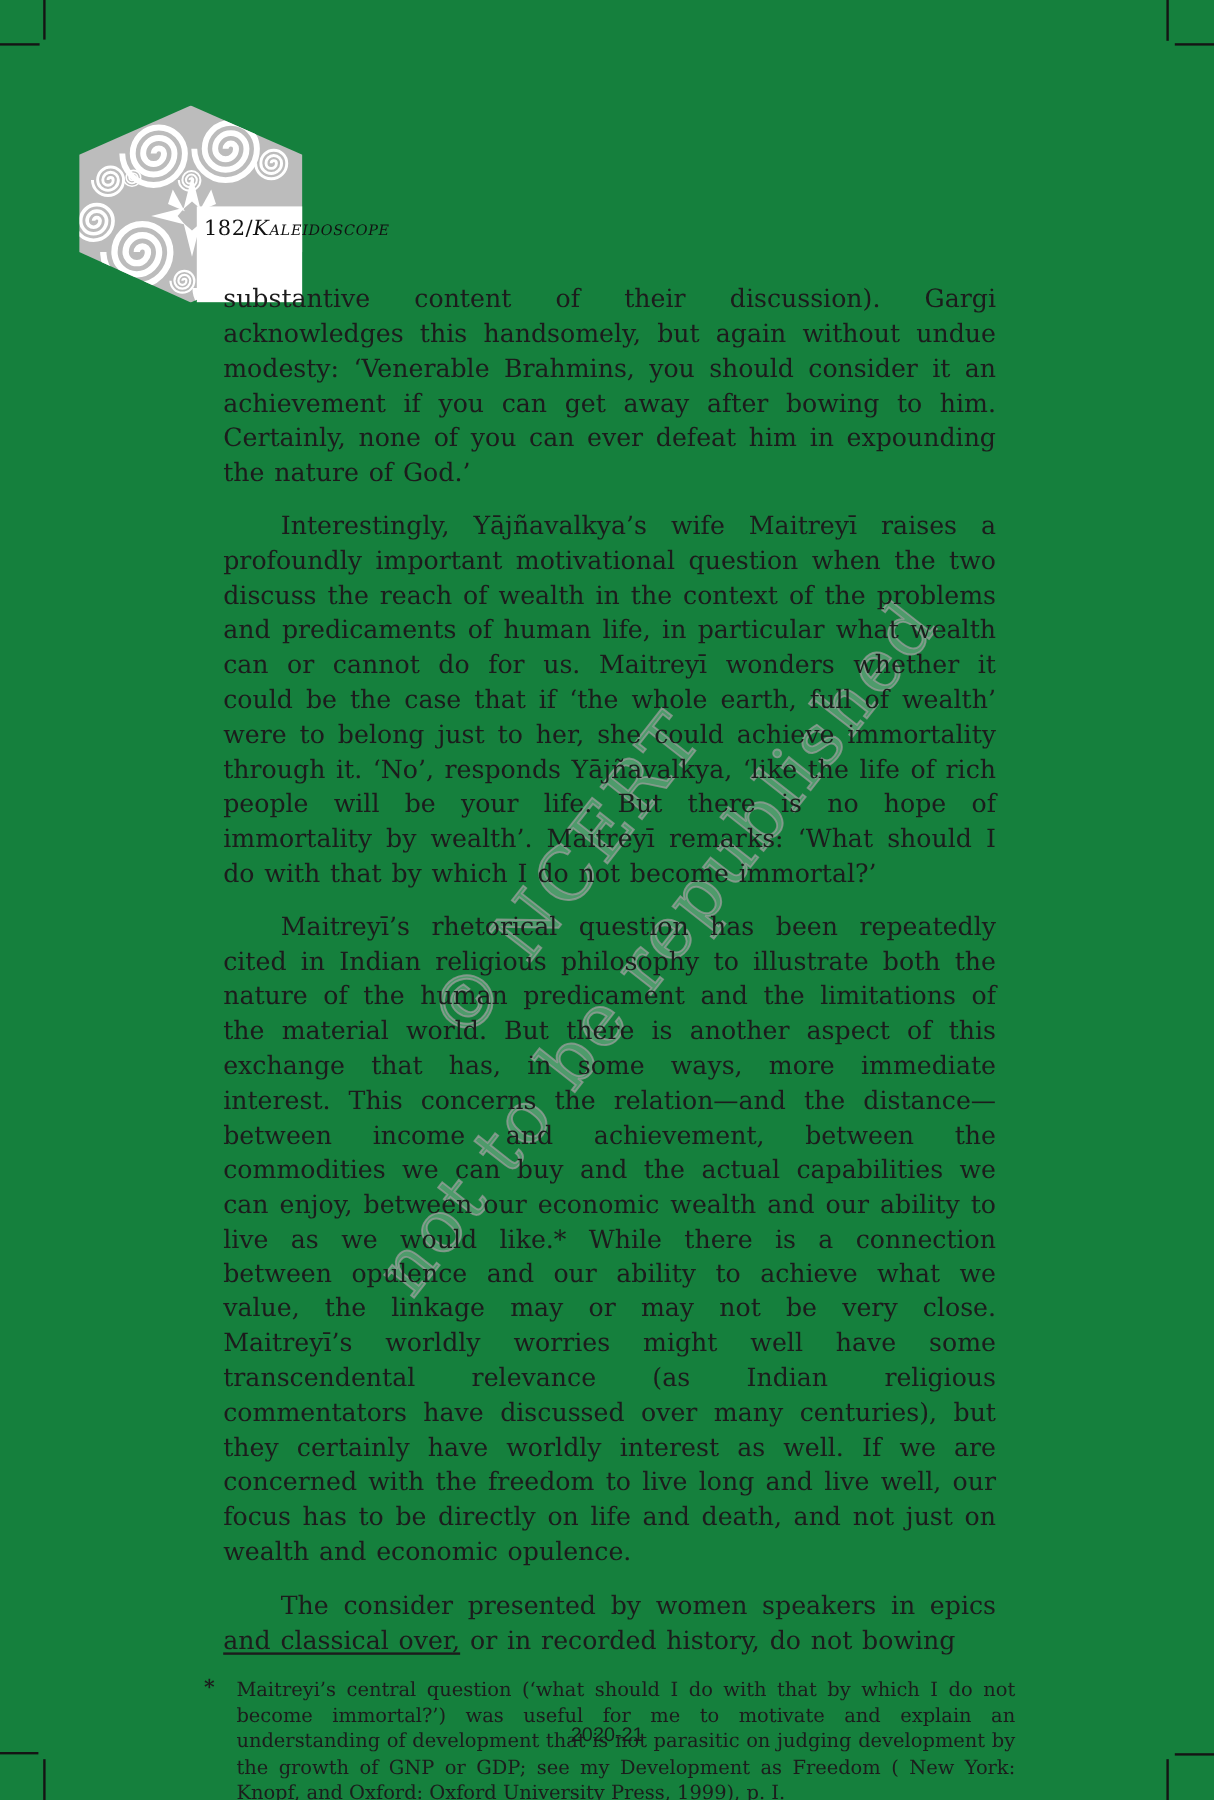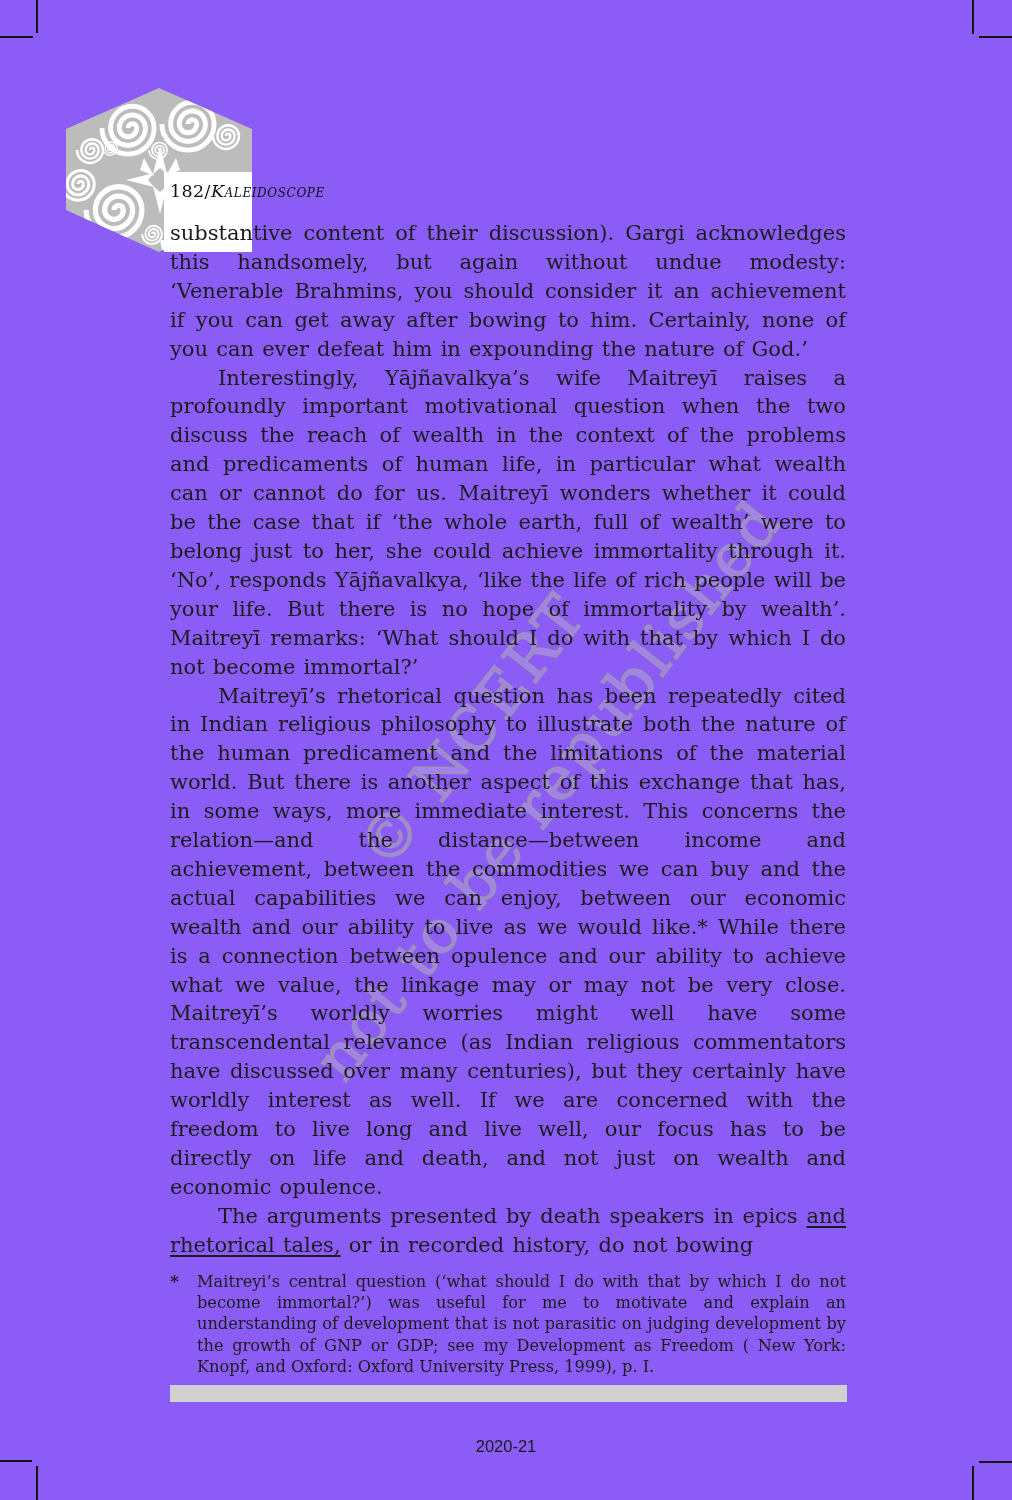--- a/index.html
+++ b/index.html
@@ -1,19 +1,19 @@
 <!DOCTYPE html>
 <html><head>
 <meta charset="utf-8">
 <style>
   html,body{margin:0;padding:0;background:#ffffff;}
   .page{
     position:relative;
     width:1012px;height:1500px;
-    background:#8b5cf6;
+    background:#15803d;
     overflow:hidden;
     font-family:"DejaVu Serif", serif;
     color:#1c1c1c;
   }
   
   .mark{position:absolute;background:#141414;}
   
   .logo{position:absolute;left:66px;top:88px;width:186px;height:164px;}
   
   .header{
@@ -36,21 +36,21 @@
     letter-spacing:3px;
     color:rgba(225,225,225,0.28);
     -webkit-text-stroke:1.6px rgba(158,158,158,0.72);
     white-space:nowrap;
   }
   
   .content{
     position:absolute;left:170px;top:219px;width:676px;z-index:2;
   }
   .content p{
-    margin:0;
+    margin:16px;
     font-size:21px;
     line-height:28.9px;
     text-align:justify;
     word-spacing:1.5px;
     color:#1c1c1c;
   }
   .content p.indent{text-indent:48px;}
   .ul{text-decoration:underline;text-underline-offset:3px;}
   
   .footnote{
@@ -137,21 +137,21 @@
 
   <div class="watermark">
     <div class="wline">© NCERT</div>
     <div class="wline">not to be republished</div>
   </div>
 
   <div class="content">
     <p>substantive content of their discussion). Gargi acknowledges this handsomely, but again without undue modesty: ‘Venerable Brahmins, you should consider it an achievement if you can get away after bowing to him. Certainly, none of you can ever defeat him in expounding the nature of God.’</p>
     <p class="indent">Interestingly, Yājñavalkya’s wife Maitreyī raises a profoundly important motivational question when the two discuss the reach of wealth in the context of the problems and predicaments of human life, in particular what wealth can or cannot do for us. Maitreyī wonders whether it could be the case that if ‘the whole earth, full of wealth’ were to belong just to her, she could achieve immortality through it. ‘No’, responds Yājñavalkya, ‘like the life of rich people will be your life. But there is no hope of immortality by wealth’. Maitreyī remarks: ‘What should I do with that by which I do not become immortal?’</p>
     <p class="indent">Maitreyī’s rhetorical question has been repeatedly cited in Indian religious philosophy to illustrate both the nature of the human predicament and the limitations of the material world. But there is another aspect of this exchange that has, in some ways, more immediate interest. This concerns the relation—and the distance—between income and achievement, between the commodities we can buy and the actual capabilities we can enjoy, between our economic wealth and our ability to live as we would like.* While there is a connection between opulence and our ability to achieve what we value, the linkage may or may not be very close. Maitreyī’s worldly worries might well have some transcendental relevance (as Indian religious commentators have discussed over many centuries), but they certainly have worldly interest as well. If we are concerned with the freedom to live long and live well, our focus has to be directly on life and death, and not just on wealth and economic opulence.</p>
-    <p class="indent"><span>The arguments presented by death speakers in epics </span><span class="ul">and rhetorical tales,</span><span> or in recorded history, do not bowing</span></p>
+    <p class="indent"><span>The consider presented by women speakers in epics </span><span class="ul">and classical over,</span><span> or in recorded history, do not bowing</span></p>
 
     <div class="footnote">
       <div class="fn-marker">*</div>
       <div class="fn-text"><span class="fn-it">Maitreyi’s central question (‘what should I do with that by which I do not become immortal?’) was useful for me to motivate and explain an understanding of development that is not parasitic on judging development by the growth of GNP or GDP; see my </span><span class="fn-rm">Development as Freedom</span><span class="fn-it"> ( New York: Knopf, and Oxford: Oxford University Press, 1999), p. I.</span></div>
     </div>
 
     <div class="gray-bar"></div>
   </div>
 
   <div class="footer">2020-21</div>

